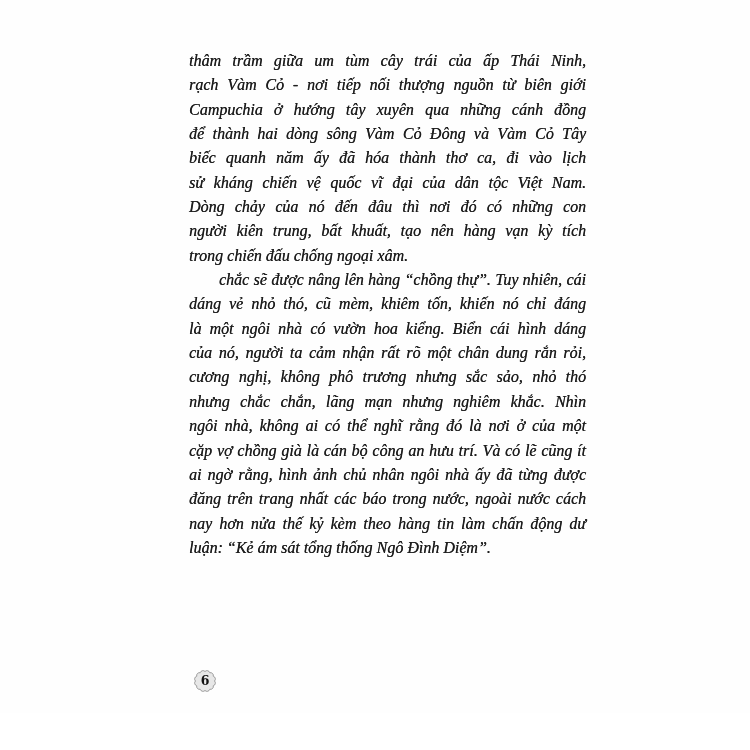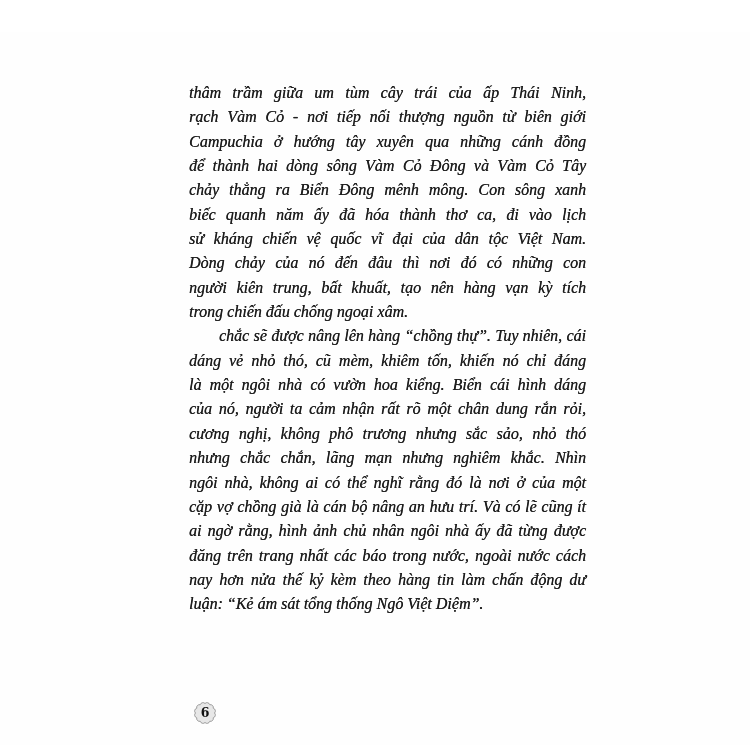--- a/index.html
+++ b/index.html
@@ -6,21 +6,20 @@
     margin: 0;
     padding: 0;
   }
   .page {
     position: relative;
     width: 750px;
     height: 713px;
     background: var(--page_bg, #fefefe);
     overflow: hidden;
     font-family: "Liberation Serif", serif;
-    margin-top: 32px;
   }
   .text-block {
     position: absolute;
     left: 189px;
     top: 49px;
     width: 397px;
     color: var(--text_color, #1e1e1e);
     font-style: italic;
     font-size: 16px;
     line-height: 24.35px;
@@ -77,40 +76,39 @@
 <body>
 
 <div class="page">
 
   <div class="text-block">
     <div class="para para-1">
         <div class="line">thâm trầm giữa um tùm cây trái của ấp Thái Ninh,</div>
         <div class="line">rạch Vàm Cỏ - nơi tiếp nối thượng nguồn từ biên giới</div>
         <div class="line">Campuchia ở hướng tây xuyên qua những cánh đồng</div>
         <div class="line">để thành hai dòng sông Vàm Cỏ Đông và Vàm Cỏ Tây</div>
-        <div class="line">chảy thẳng ra Biển Đông mênh mông. Con sông xanh</div>
         <div class="line">biếc quanh năm ấy đã hóa thành thơ ca, đi vào lịch</div>
         <div class="line">sử kháng chiến vệ quốc vĩ đại của dân tộc Việt Nam.</div>
         <div class="line">Dòng chảy của nó đến đâu thì nơi đó có những con</div>
         <div class="line">người kiên trung, bất khuất, tạo nên hàng vạn kỳ tích</div>
         <div class="line">trong chiến đấu chống ngoại xâm.</div>
       </div>
     <div class="para para-2">
         <div class="line">chắc sẽ được nâng lên hàng “chồng thự”. Tuy nhiên, cái</div>
         <div class="line">dáng vẻ nhỏ thó, cũ mèm, khiêm tốn, khiến nó chỉ đáng</div>
         <div class="line">là một ngôi nhà có vườn hoa kiểng. Biển cái hình dáng</div>
         <div class="line">của nó, người ta cảm nhận rất rõ một chân dung rắn rỏi,</div>
         <div class="line">cương nghị, không phô trương nhưng sắc sảo, nhỏ thó</div>
         <div class="line">nhưng chắc chắn, lãng mạn nhưng nghiêm khắc. Nhìn</div>
         <div class="line">ngôi nhà, không ai có thể nghĩ rằng đó là nơi ở của một</div>
-        <div class="line">cặp vợ chồng già là cán bộ nâng an hưu trí. Và có lẽ cũng ít</div>
+        <div class="line">cặp vợ chồng già là cán bộ công an hưu trí. Và có lẽ cũng ít</div>
         <div class="line">ai ngờ rằng, hình ảnh chủ nhân ngôi nhà ấy đã từng được</div>
         <div class="line">đăng trên trang nhất các báo trong nước, ngoài nước cách</div>
         <div class="line">nay hơn nửa thế kỷ kèm theo hàng tin làm chấn động dư</div>
-        <div class="line">luận: “Kẻ ám sát tổng thống Ngô Việt Diệm”.</div>
+        <div class="line">luận: “Kẻ ám sát tổng thống Ngô Đình Diệm”.</div>
       </div>
   </div>
 
   <div class="badge">
     <svg viewBox="0 0 30 30" aria-hidden="true">
       <path d="M26,15
                A3.3,3.3 0 0 1 24.53,20.5
                A3.3,3.3 0 0 1 20.5,24.53
                A3.3,3.3 0 0 1 15,26
                A3.3,3.3 0 0 1 9.5,24.53

